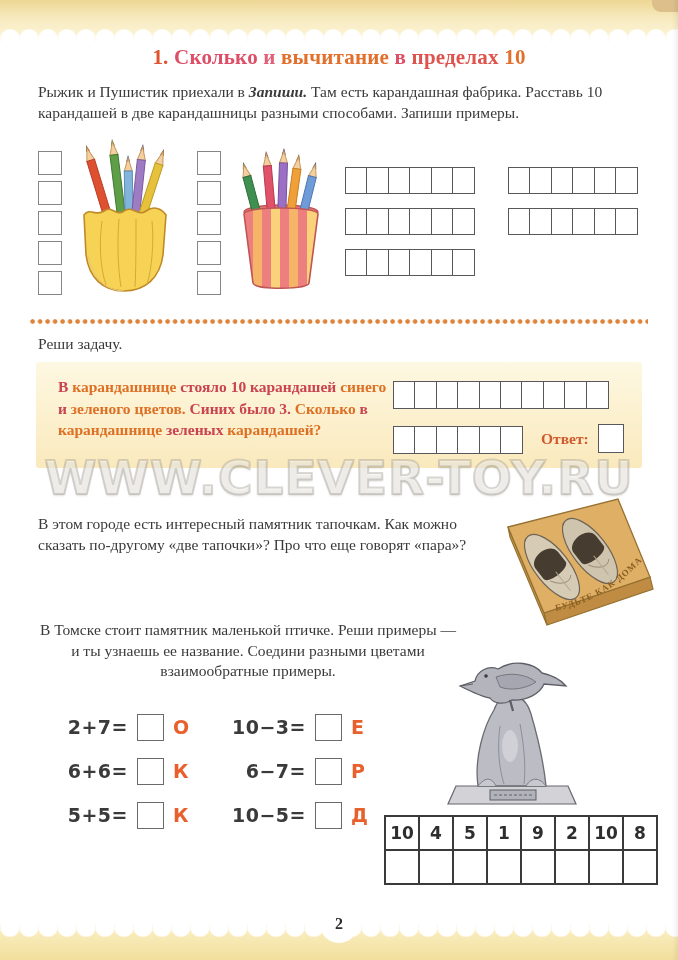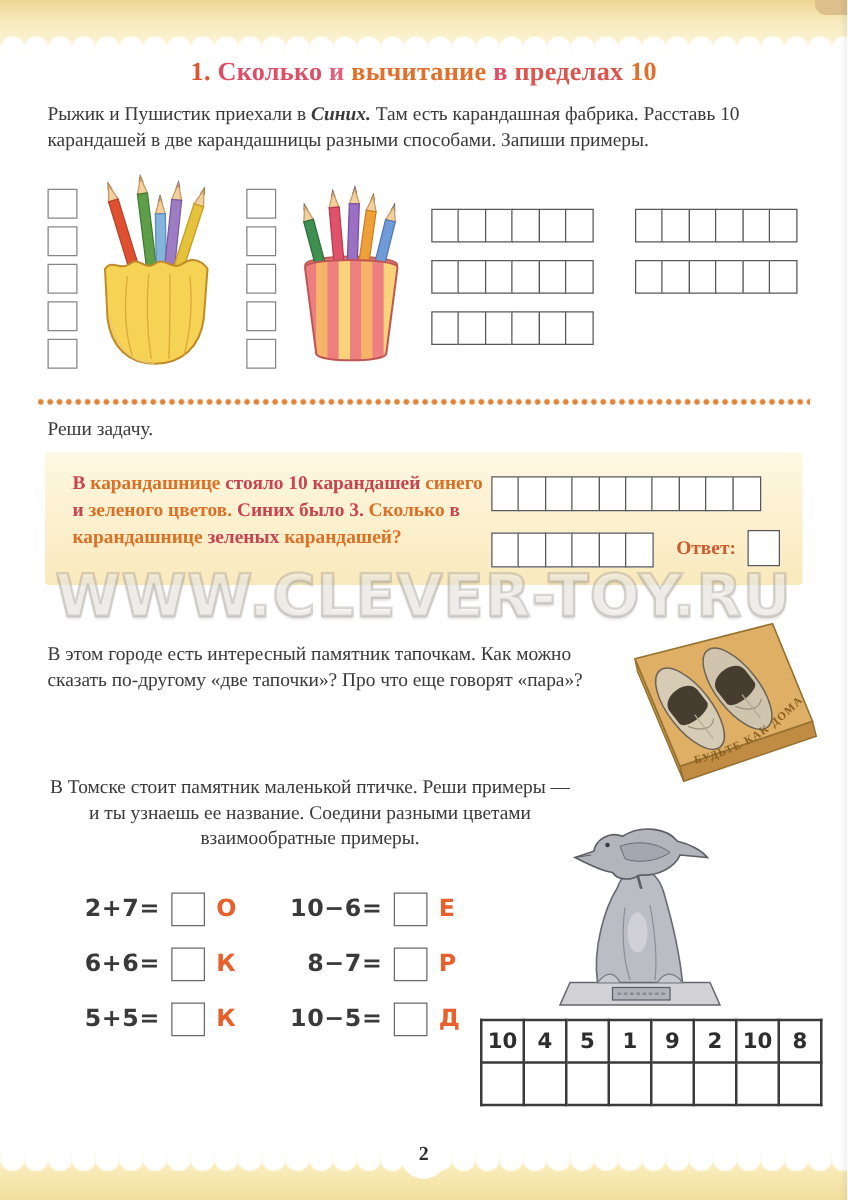--- a/index.html
+++ b/index.html
@@ -81,21 +81,21 @@
 <body>
 
 <div class="page">
 
   <div class="band-top"></div>
   <div class="corner-tr"></div>
 
   <div class="title"><span style="color: rgb(225, 83, 46);">1. </span><span style="color: rgb(222, 78, 102);">Сколько </span><span style="color: rgb(226, 96, 122);">и </span><span style="color: rgb(226, 112, 44);">вычитание </span><span style="color: rgb(222, 78, 102);">в </span><span style="color: rgb(221, 84, 78); text-align: right;">пределах </span><span style="color: rgb(226, 112, 44);">10 </span></div>
 
   <div class="para intro">
-    <span>Рыжик и Пушистик приехали в </span><b><i>Синих.</i></b><span> Там есть карандашная фабрика. Расставь 10 карандашей в две карандашницы разными способами. Запиши примеры.</span>
+    <span>Рыжик и Пушистик приехали в </span><b><i>Запиши.</i></b><span> Там есть карандашная фабрика. Расставь 10 карандашей в две карандашницы разными способами. Запиши примеры.</span>
   </div>
 
   <div class="cbcol" id="cbcol1">
       <div class="cell"></div>
       <div class="cell"></div>
       <div class="cell"></div>
       <div class="cell"></div>
       <div class="cell"></div>
     </div>
   <div class="cbcol" id="cbcol2">
@@ -311,31 +311,31 @@
     <line x1="80" y1="74" x2="83" y2="85" stroke="#5e5e66" stroke-width="2.2"></line>
   </svg>
 
   <div class="eq-grid">
     <div class="eq-row">
       <span class="eq-expr">2+7=</span>
         <span class="eq-box"></span>
         <span class="eq-letter">О</span>
     </div>
     <div class="eq-row">
-      <span class="eq-expr">10−6=</span>
+      <span class="eq-expr">10−3=</span>
         <span class="eq-box"></span>
         <span class="eq-letter">Е</span>
     </div>
     <div class="eq-row">
       <span class="eq-expr">6+6=</span>
         <span class="eq-box"></span>
         <span class="eq-letter">К</span>
     </div>
     <div class="eq-row">
-      <span class="eq-expr">8−7=</span>
+      <span class="eq-expr">6−7=</span>
         <span class="eq-box"></span>
         <span class="eq-letter">Р</span>
     </div>
     <div class="eq-row">
       <span class="eq-expr">5+5=</span>
         <span class="eq-box"></span>
         <span class="eq-letter">К</span>
     </div>
     <div class="eq-row">
       <span class="eq-expr">10−5=</span>

